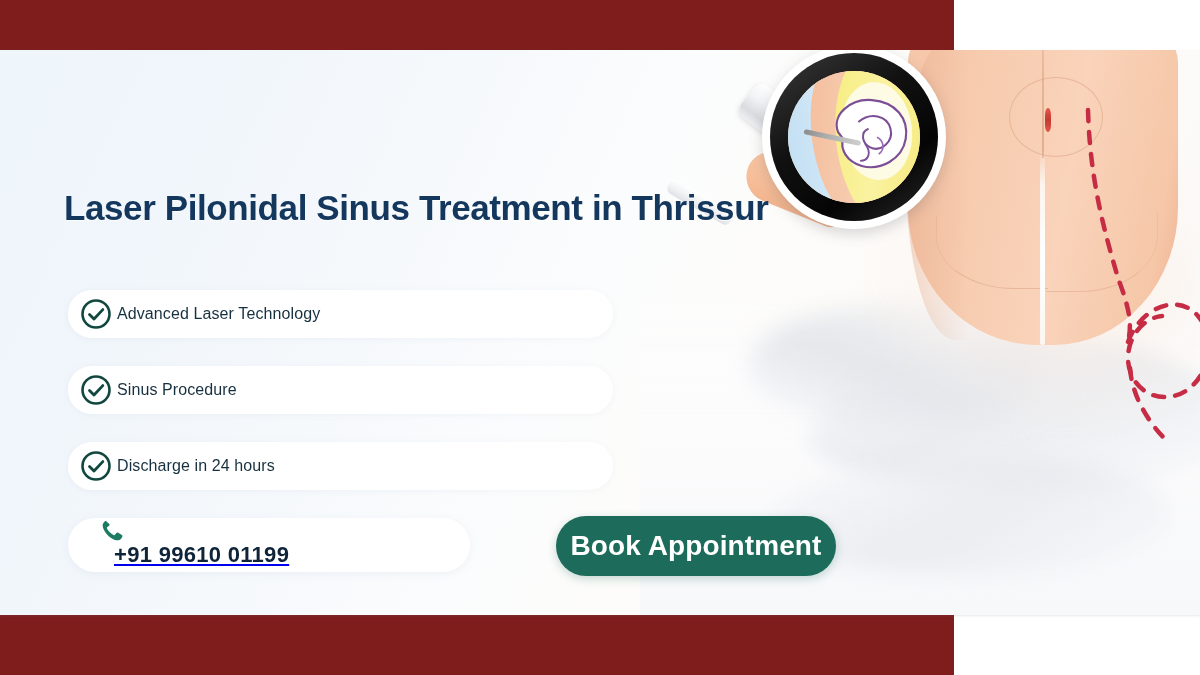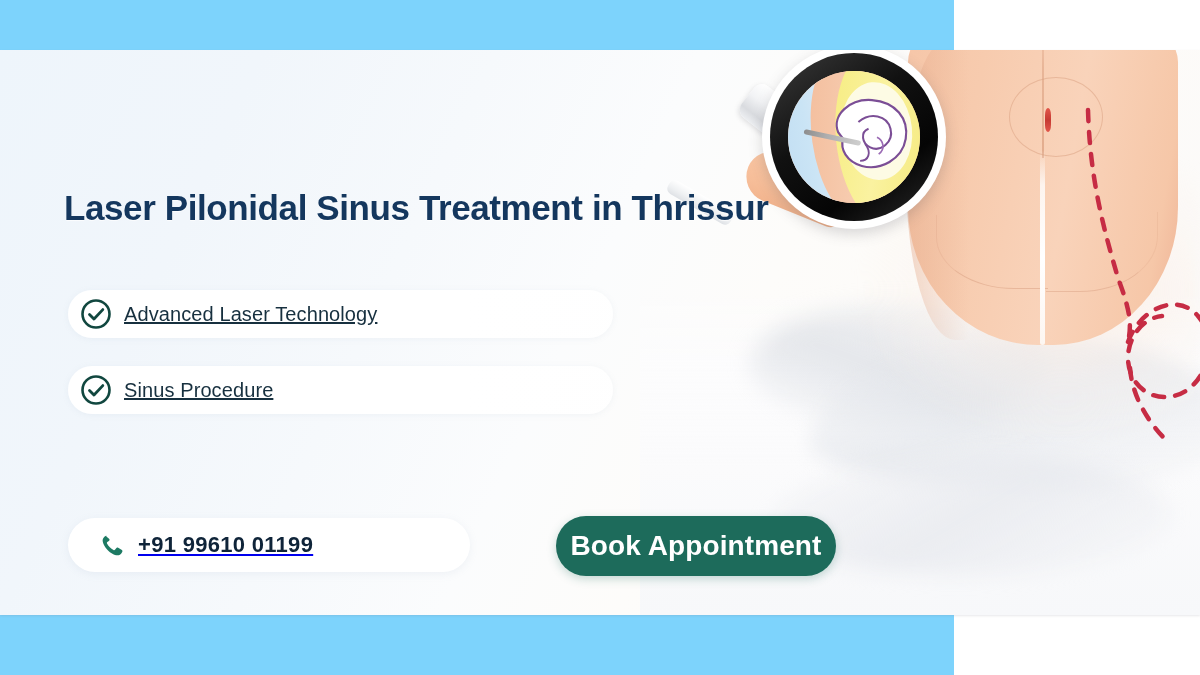--- a/index.html
+++ b/index.html
@@ -10,21 +10,21 @@
     height: 675px;
     overflow: hidden;
     background: #ffffff;
     font-family: "Liberation Sans", sans-serif;
   }
 
   #stage {
     position: relative;
     width: 954px;
     height: 675px;
-    background: #7dd3fc;
+    background: #7f1d1d;
   }
 
   
   .banner {
     position: absolute;
     left: 0;
     top: 50px;
     width: 1200px;
     height: 565px;
     overflow: hidden;
@@ -363,41 +363,41 @@
     width: 545px;
     height: 48px;
     margin-bottom: 28px;
     padding-left: 12px;
     border-radius: 26px;
     background: linear-gradient(90deg, #ffffff 0%, #ffffff 72%, rgba(255,255,255,0.96) 88%, rgba(255,255,255,0.88) 100%);
     box-shadow: 0 1px 6px rgba(150,165,190,0.10);
   }
   .check-icon { width: 32px; height: 32px; flex: 0 0 32px; display: block; }
   .feature-label {
-    margin-left: 12px;
-    font-size: 20px;
+    margin-left: 5px;
+    font-size: 16px;
     font-weight: 400;
     color: #17303f;
     letter-spacing: 0.1px;
-    text-decoration: underline;
   }
 
   
   .phone-pill {
     position: absolute;
     left: 68px;
     top: 468px;
     display: flex;
-    align-items: center;
+    align-items: flex-start;
     width: 402px;
     height: 54px;
     padding-left: 32px;
     border-radius: 28px;
     background: #ffffff;
     box-shadow: 0 2px 8px rgba(150,165,190,0.12);
+    flex-direction: column;
   }
   .phone-icon { width: 24px; height: 24px; flex: 0 0 24px; display: block; }
   .phone-number {
     margin-left: 14px;
     font-size: 22px;
     font-weight: 700;
     color: #0f2439;
     letter-spacing: 0.3px;
   }
 
@@ -495,20 +495,27 @@
       </div>
 
       <div class="feature-pill">
         <svg class="check-icon" viewBox="0 0 32 32">
           <circle cx="16" cy="16" r="13.5" fill="none" stroke="#11473f" stroke-width="2.6"></circle>
           <path d="M9.5 16.4 L14 21 L22.8 11.6" fill="none" stroke="#11473f" stroke-width="2.8" stroke-linecap="round" stroke-linejoin="round"></path>
         </svg>
         <span class="feature-label">Sinus Procedure</span>
       </div>
 
+      <div class="feature-pill">
+        <svg class="check-icon" viewBox="0 0 32 32">
+          <circle cx="16" cy="16" r="13.5" fill="none" stroke="#11473f" stroke-width="2.6"></circle>
+          <path d="M9.5 16.4 L14 21 L22.8 11.6" fill="none" stroke="#11473f" stroke-width="2.8" stroke-linecap="round" stroke-linejoin="round"></path>
+        </svg>
+        <span class="feature-label">Discharge in 24 hours</span>
+      </div>
     </div>
 
     <a class="phone-pill" href="#">
       <svg class="phone-icon" viewBox="0 0 24 24">
         <path d="M6.6 2.6 C5.3 2.9 3.3 4.6 2.8 6.3 c-0.9 3.1 2.1 8 5 10.9
                  c2.9 2.9 7.8 5.9 10.9 5 c1.7-0.5 3.4-2.5 3.7-3.8
                  c0.2-0.8-0.2-1.3-0.9-1.7 l-3.3-1.9 c-0.8-0.4-1.5-0.3-2 0.4
                  l-1.2 1.6 c-0.4 0.5-0.9 0.6-1.5 0.3 c-1.3-0.7-2.6-1.7-3.7-2.8
                  c-1.1-1.1-2.1-2.4-2.8-3.7 c-0.3-0.6-0.2-1.1 0.3-1.5
                  l1.6-1.2 c0.7-0.5 0.8-1.2 0.4-2 L6.4 3.5 C6.1 2.9 6.6 2.6 6.6 2.6 Z" fill="#1d7a63"></path>

